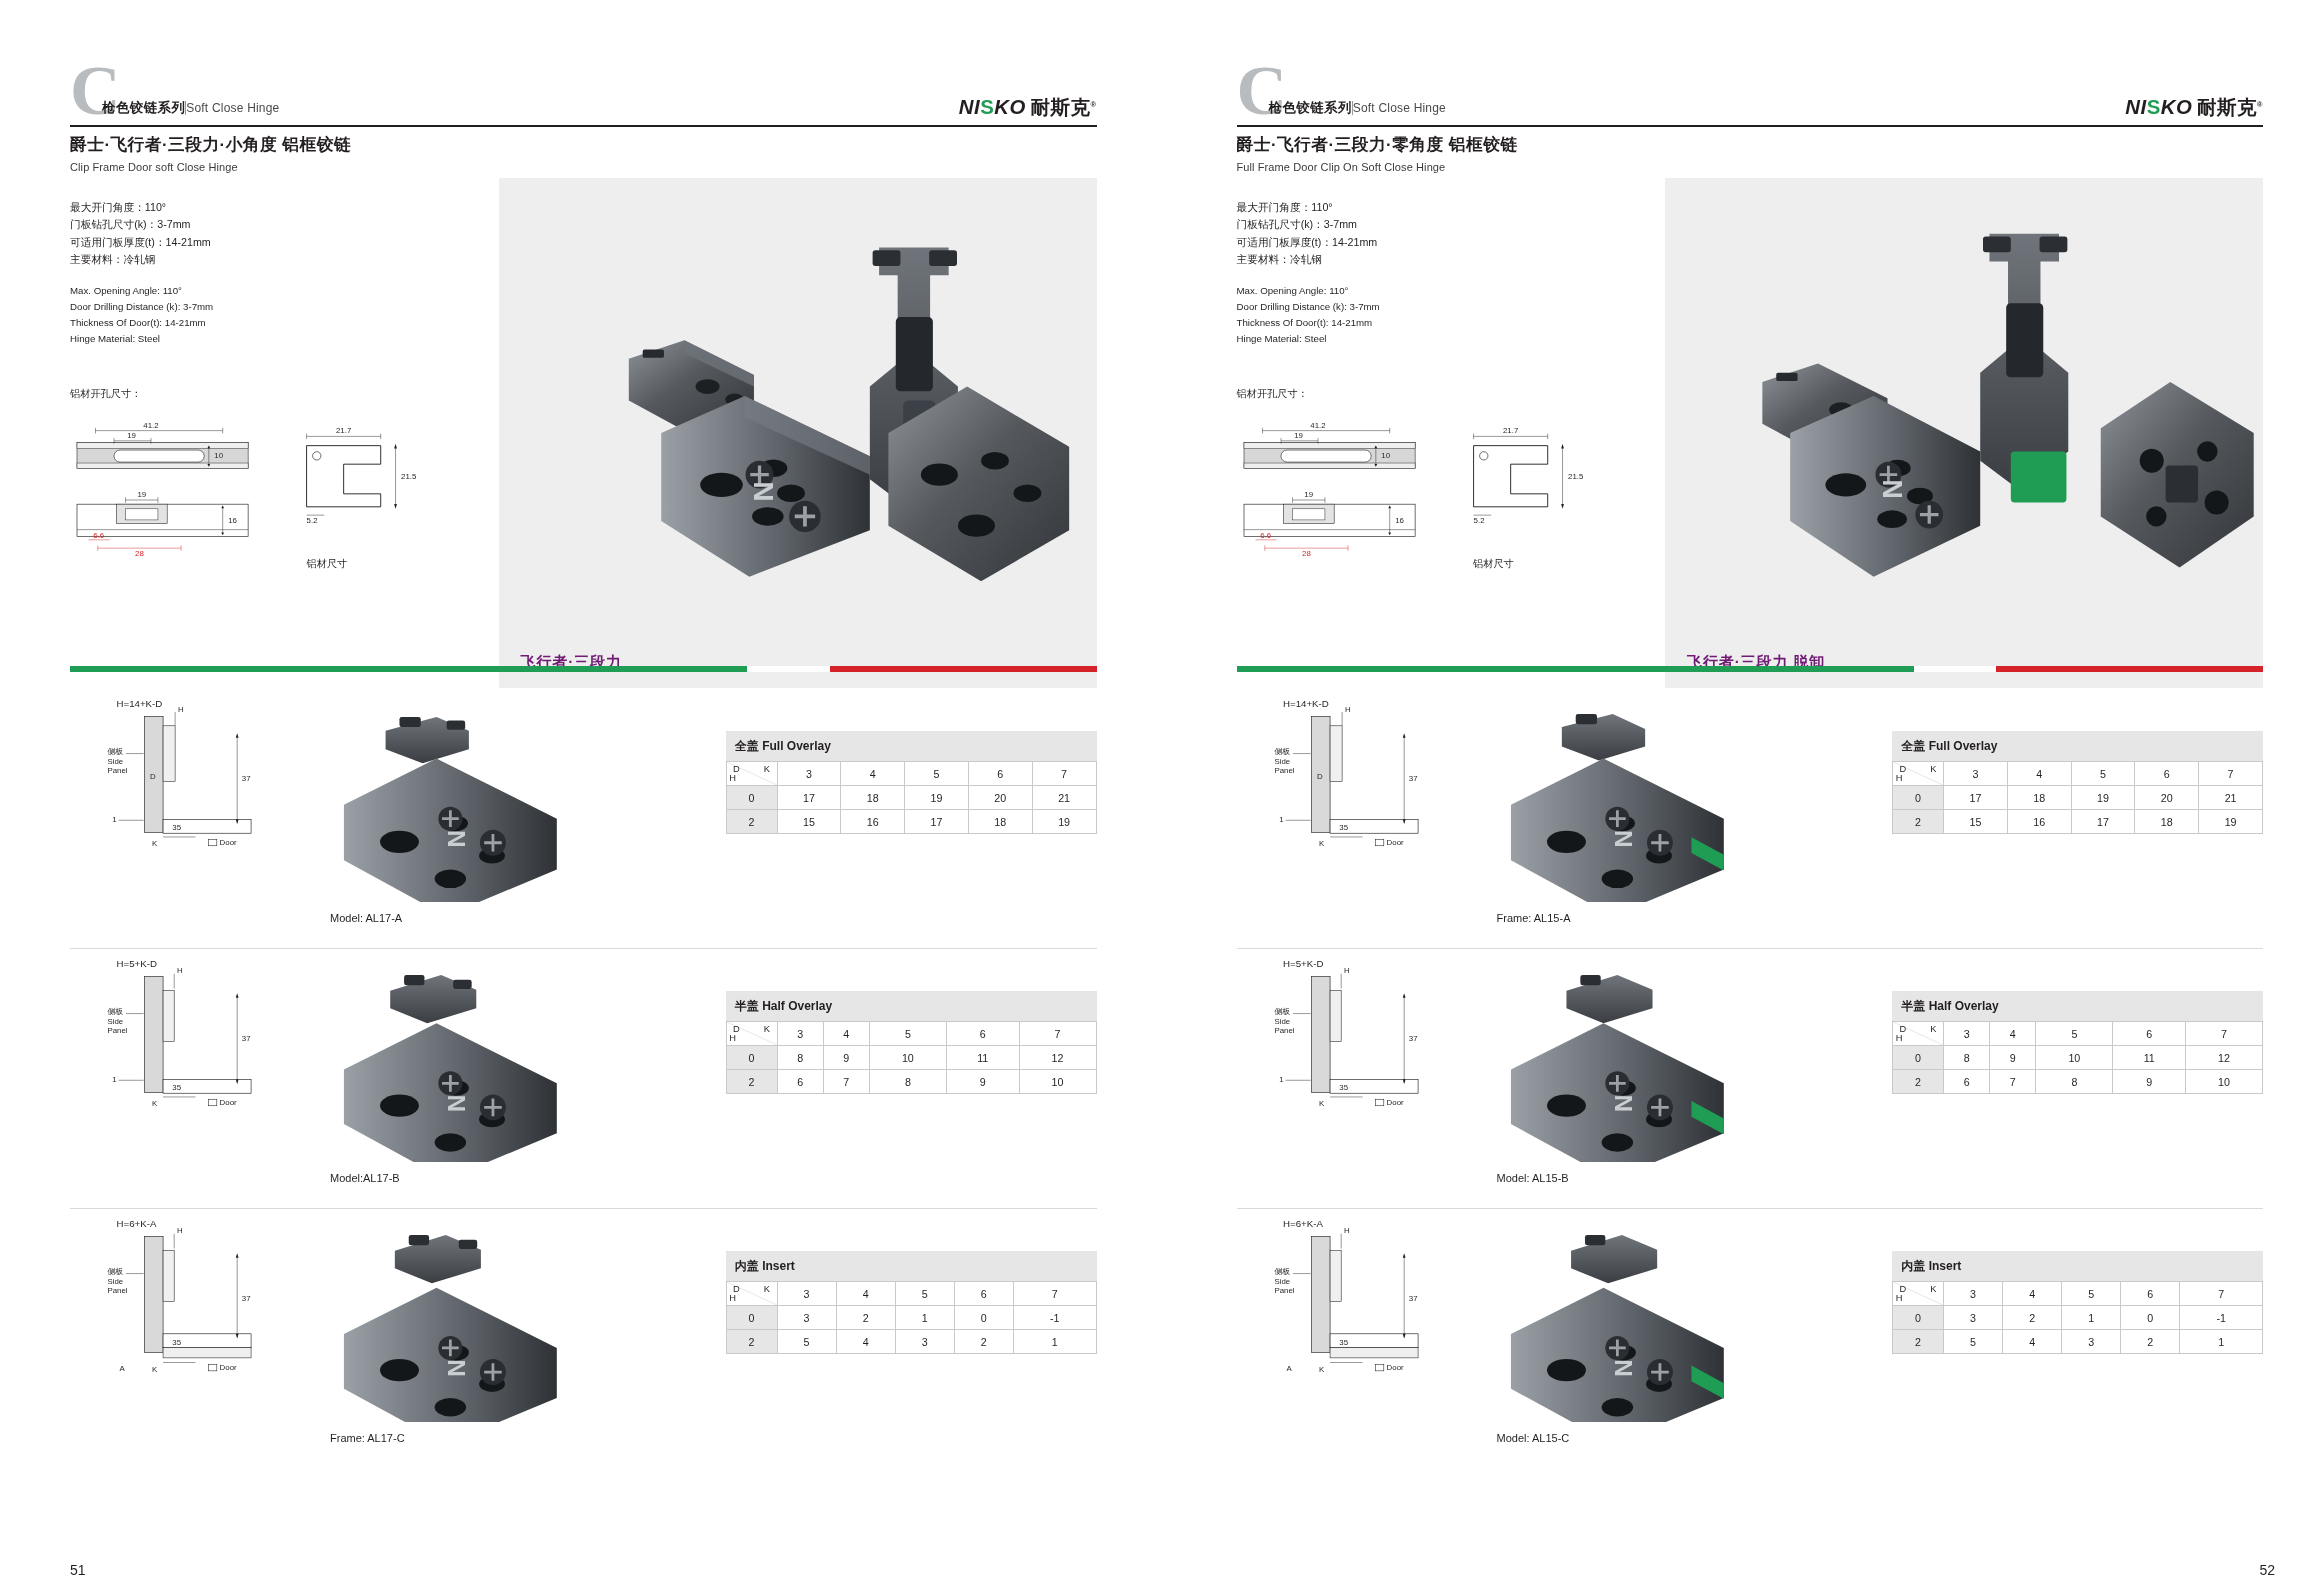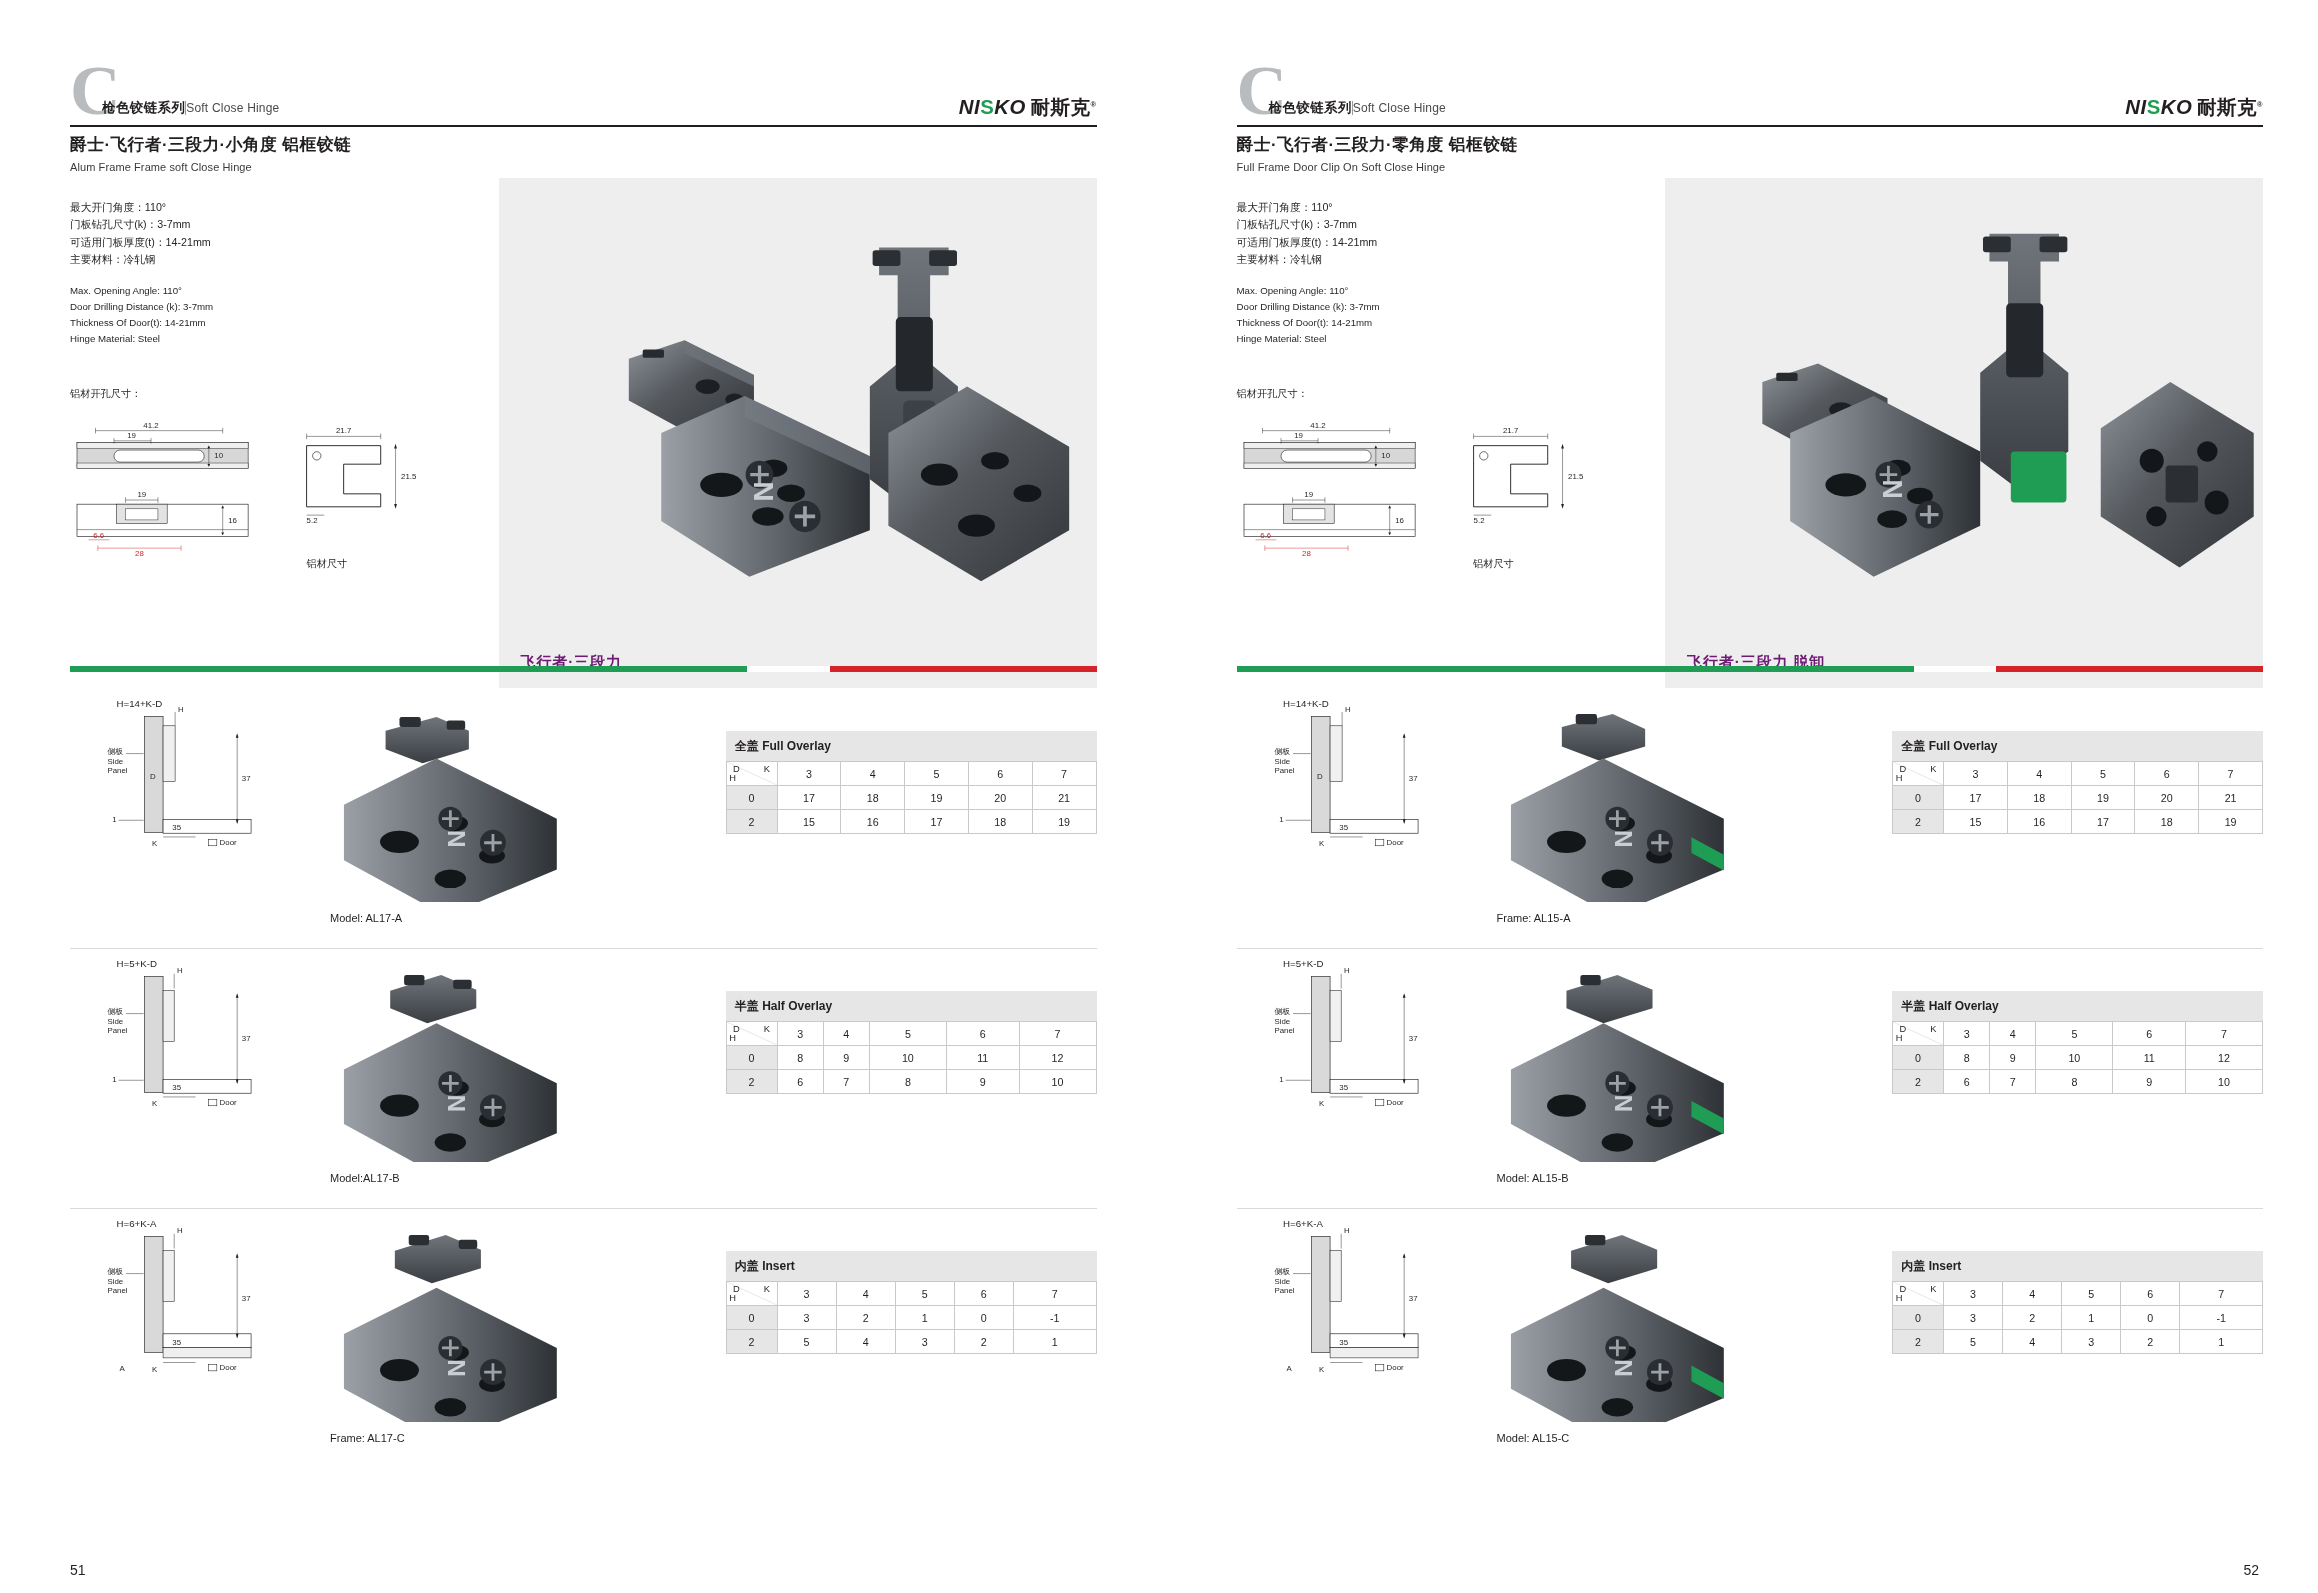--- a/index.html
+++ b/index.html
@@ -86,21 +86,21 @@
   table { border-collapse: collapse; width:100%; font-size: 10.7px; }
   table td { border: 0.5px solid #c9c9c9; text-align:center; height: 24px; color:#231f20; }
   td.corner { width: 51px; position:relative; background:#fff; padding:0; }
   td.corner .dk { position:absolute; left: 6.5px; top: 1.9px; font-size: 9.3px; }
   td.corner .dh { position:absolute; left: 2.8px; bottom: 1.9px; font-size: 9.3px; }
   td.corner .slash { position:absolute; left:0; top:0; width:100%; height:100%; }
   td.rowhead { background:#e6e6e6; width: 51px; font-weight: normal; }
 
   .pgnum { position:absolute; bottom: 16px; font-size: 14px; color:#231f20; }
   .page.left .pgnum { left: 70px; }
-  .page.right .pgnum { right: 74px; }
+  .page.right .pgnum { right: 58px; }
 
   
   .dtext { font-family: "Liberation Sans", sans-serif; font-size: 17px; fill:#231f20; }
   .dtext.red { fill:#d6232a; }
   .dline { stroke:#231f20; stroke-width:1.4; fill:none; }
   .dline.thin { stroke-width:1; }
   .dfill { fill:#d7d7d7; stroke:#231f20; stroke-width:1.2; }
 </style>
 </head>
 <body>
@@ -120,21 +120,21 @@
         <div class="hdr-logo">
           <span class="logo-n">NI<span class="g">S</span>KO</span>
           <span class="logo-cn"><span>耐斯克</span><span class="logo-r">®</span></span>
         </div>
         <div class="hdr-rule"></div>
       </div>
 
       <div class="prod">
         <div class="prod-left">
           <div class="p-title-cn">爵士·飞行者·三段力·小角度 铝框铰链</div>
-          <div class="p-title-en">Alum Frame Frame soft Close Hinge</div>
+          <div class="p-title-en">Clip Frame Door soft Close Hinge</div>
 
           <div class="spec">
             <div>最大开门角度：110°</div>
             <div>门板钻孔尺寸(k)：3-7mm</div>
             <div>可适用门板厚度(t)：14-21mm</div>
             <div>主要材料：冷轧钢</div>
           </div>
 
           <div class="spec en">
             <div>Max. Opening Angle: 110°</div>

